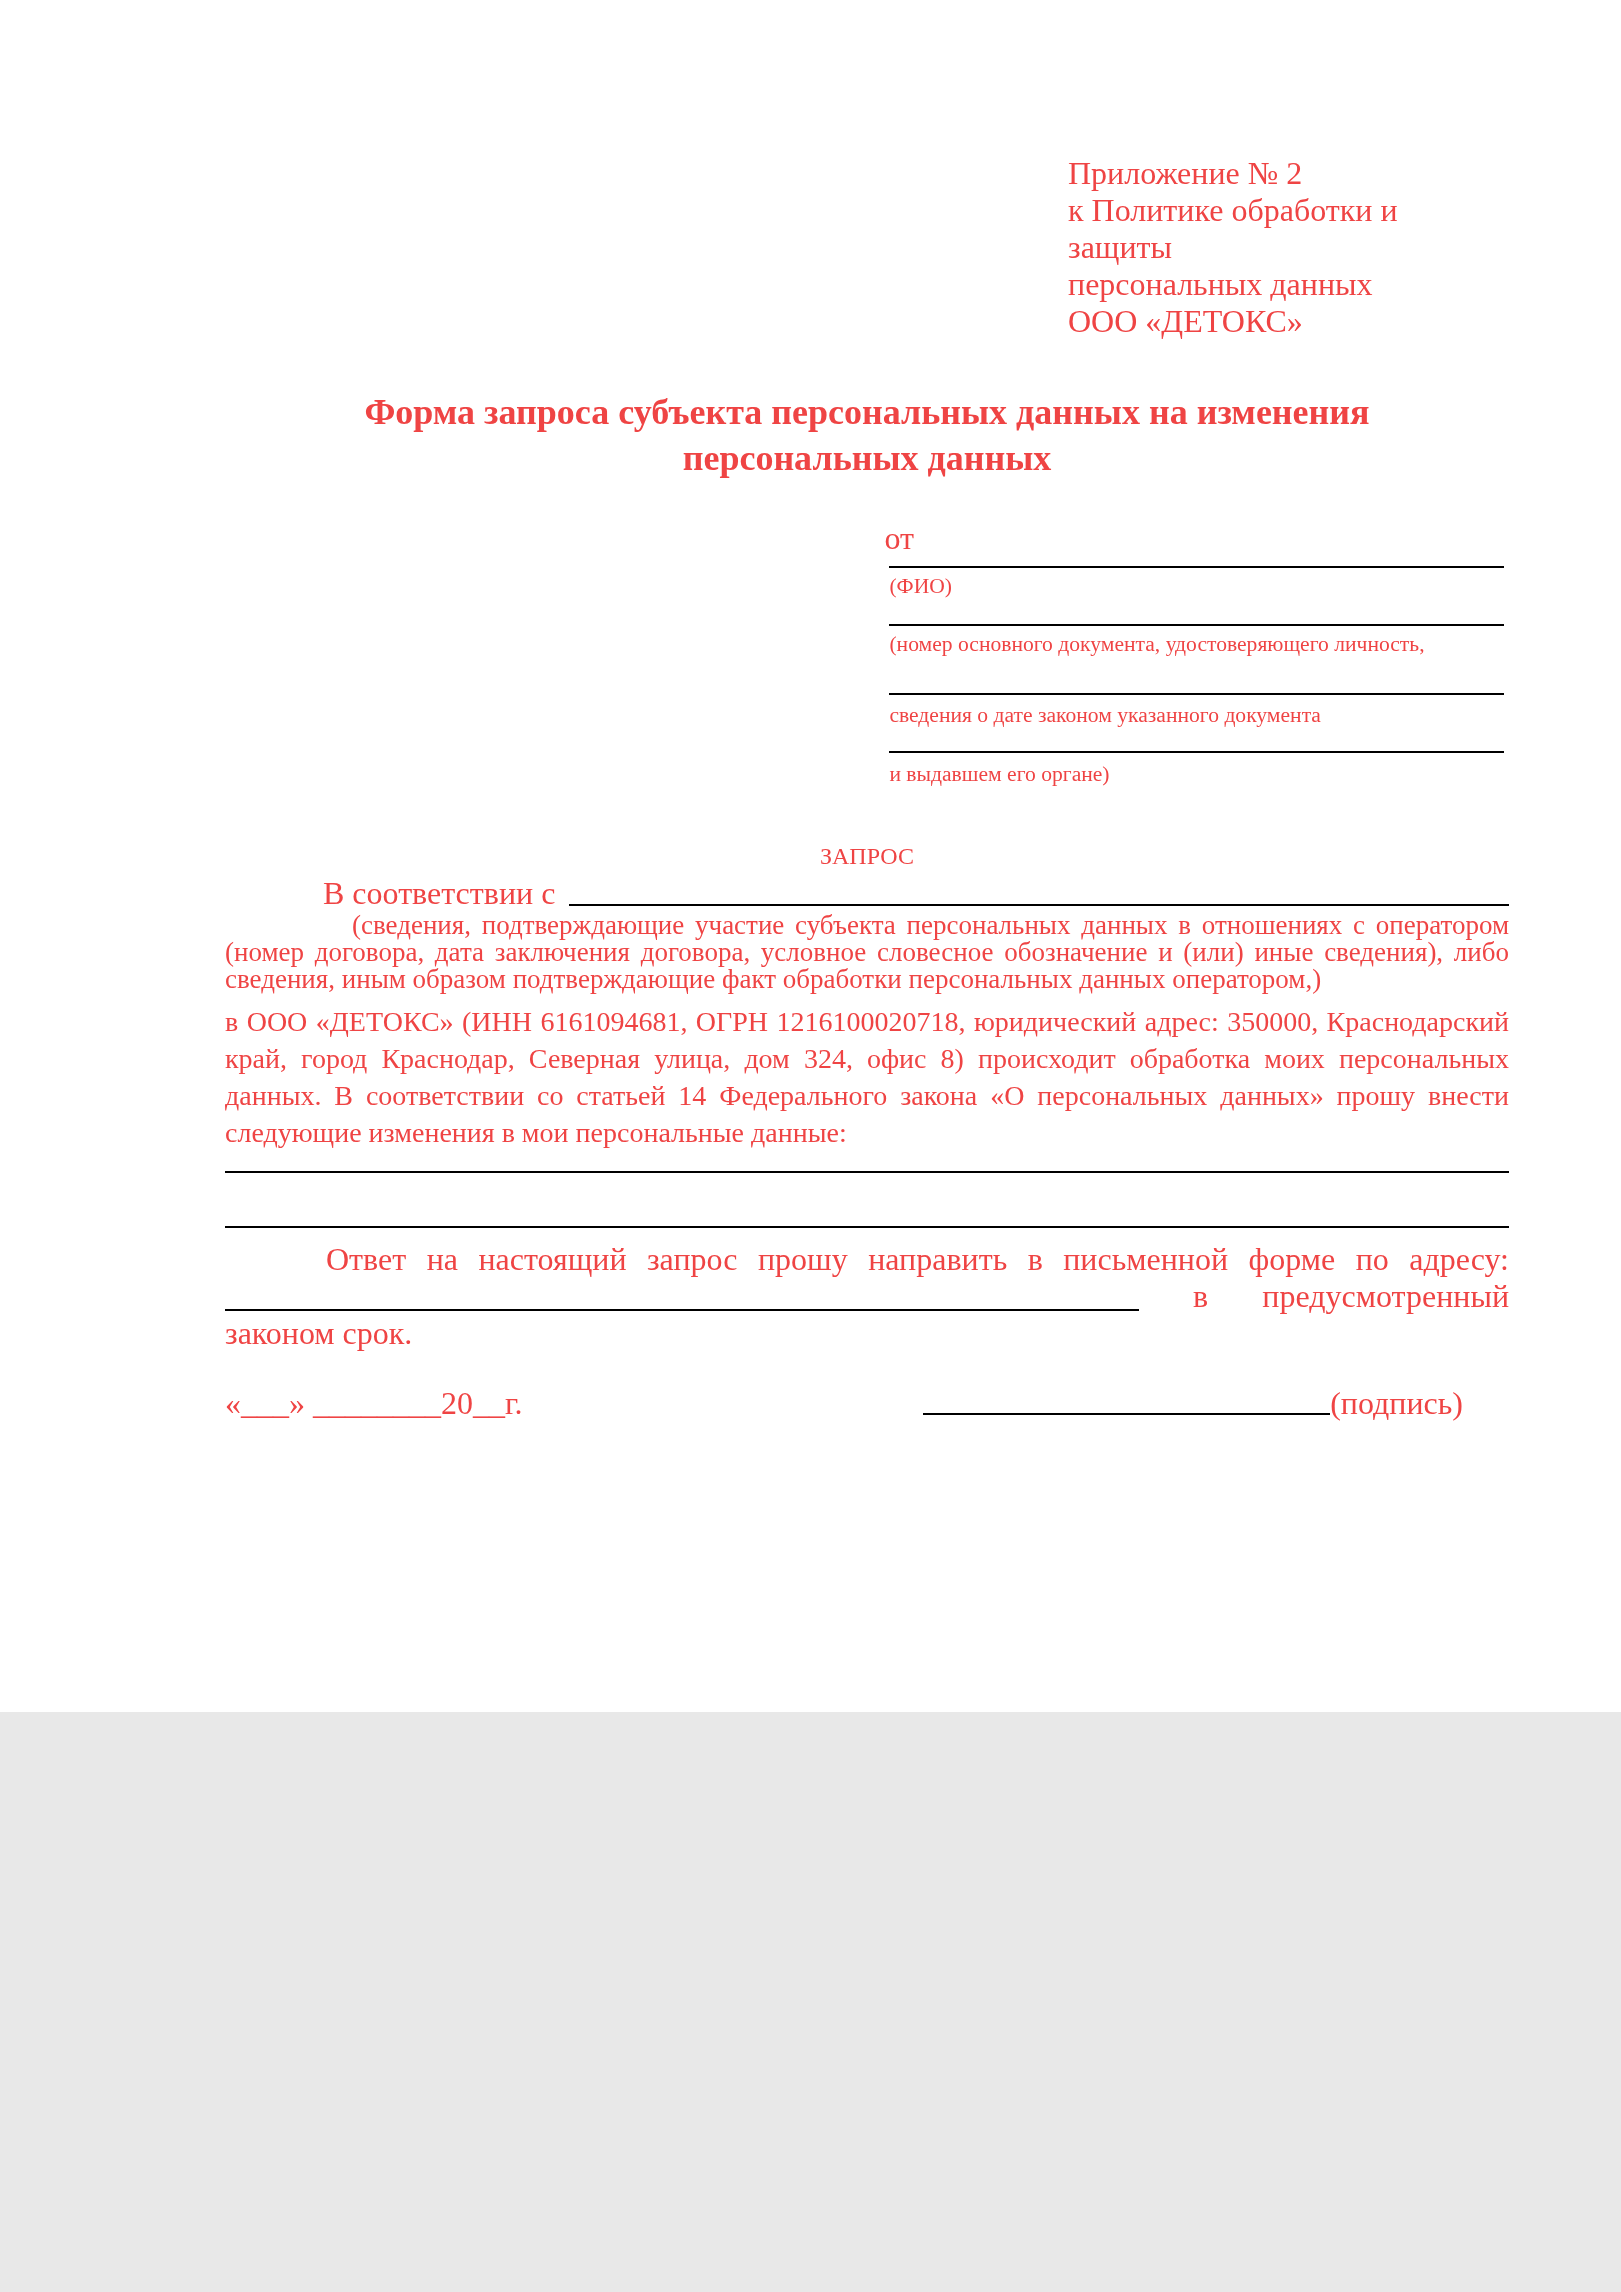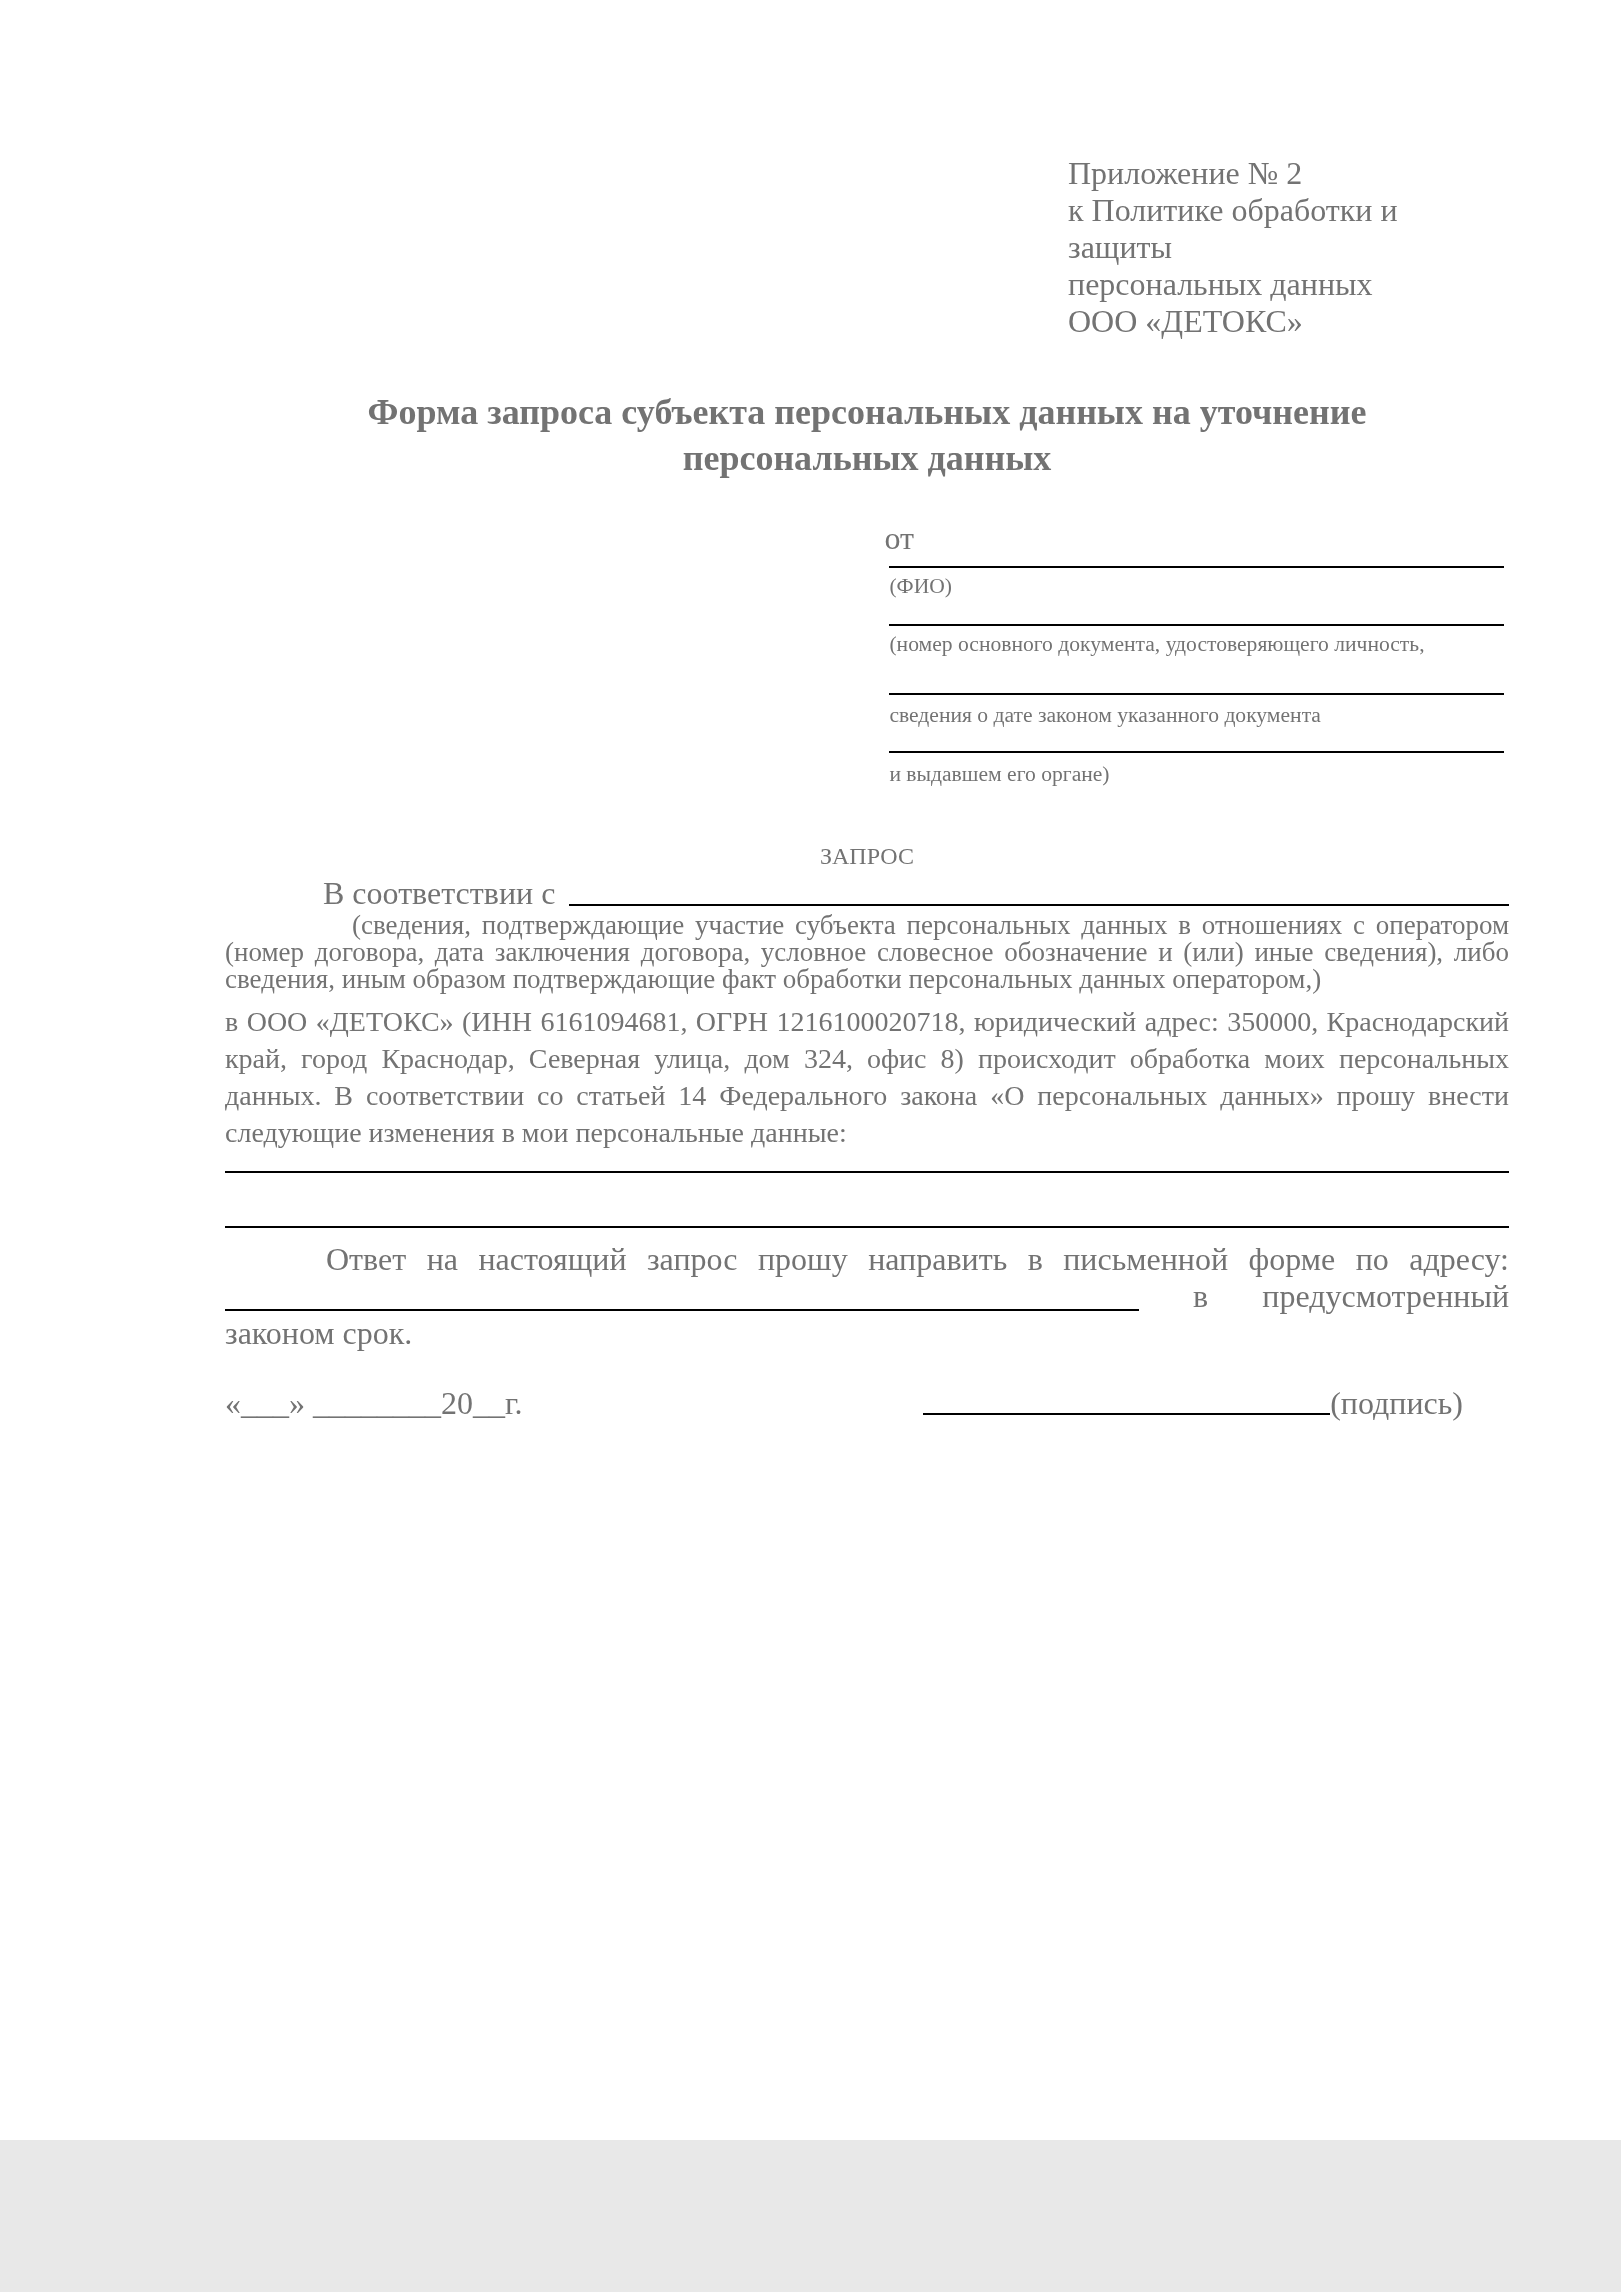--- a/index.html
+++ b/index.html
@@ -3,24 +3,24 @@
 <meta charset="utf-8">
 <style>
   html, body {
     margin: 0;
     padding: 0;
     background: #e8e8e8;
   }
   .page {
     position: relative;
     width: 1621px;
-    height: 2140px;
+    height: 1712px;
     margin: 0 auto;
     background: #ffffff;
-    color: #737373;
+    color: #ef4444;
     font-family: "Liberation Serif", "DejaVu Serif", serif;
     box-sizing: border-box;
     padding: 155px 112px 0 225px;
     overflow: hidden;
   }
   .base-text { font-size: 32px; line-height: 37px; }
 
   
   .header-note { margin-left: 843px; font-size: 32px; line-height: 37px; }
 
@@ -126,21 +126,21 @@
 <div class="page">
 
   <div class="header-note">
     <div>Приложение № 2</div>
     <div>к Политике обработки и защиты</div>
     <div>персональных данных</div>
     <div>ООО «ДЕТОКС»</div>
   </div>
 
   <div class="doc-title">
-    <div>Форма запроса субъекта персональных данных на уточнение</div>
+    <div>Форма запроса субъекта персональных данных на изменения</div>
     <div>персональных данных</div>
   </div>
 
   <div class="addressee">
     <div class="addr-from">от</div>
 
     <div class="fill-line mt9"></div>
     <div class="caption mt6">(ФИО)</div>
 
     <div class="fill-line mt25"></div>

